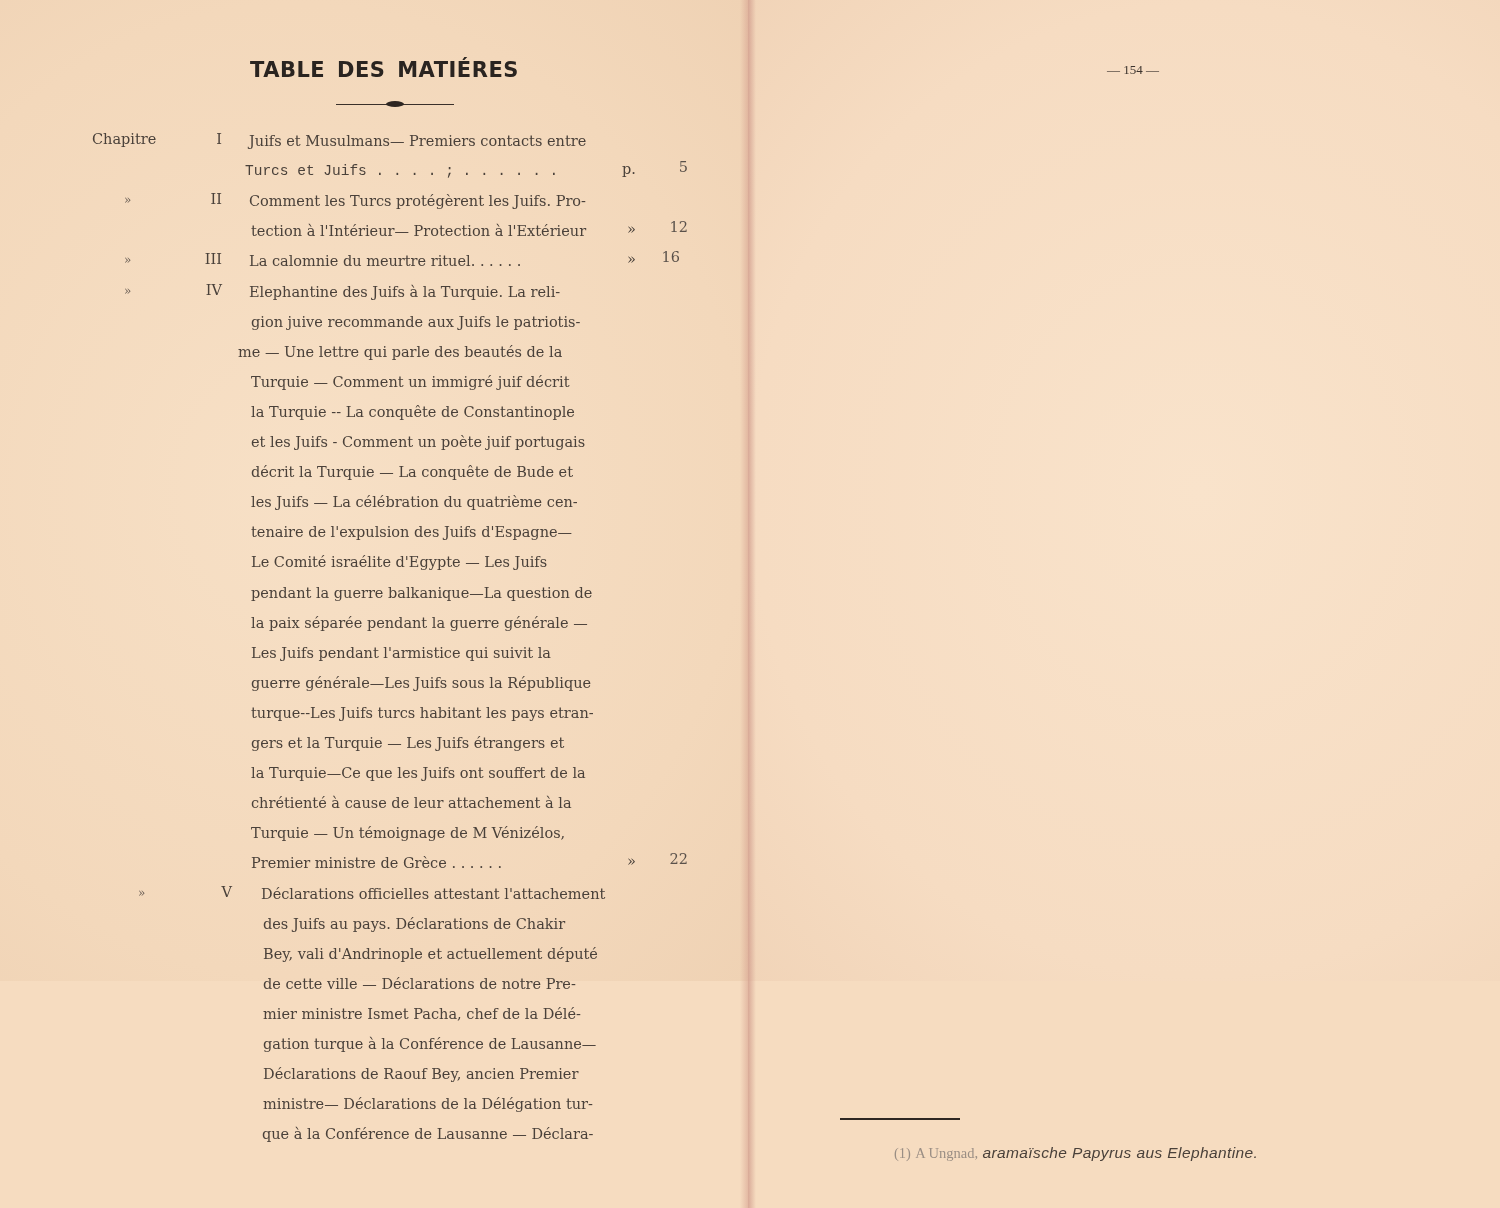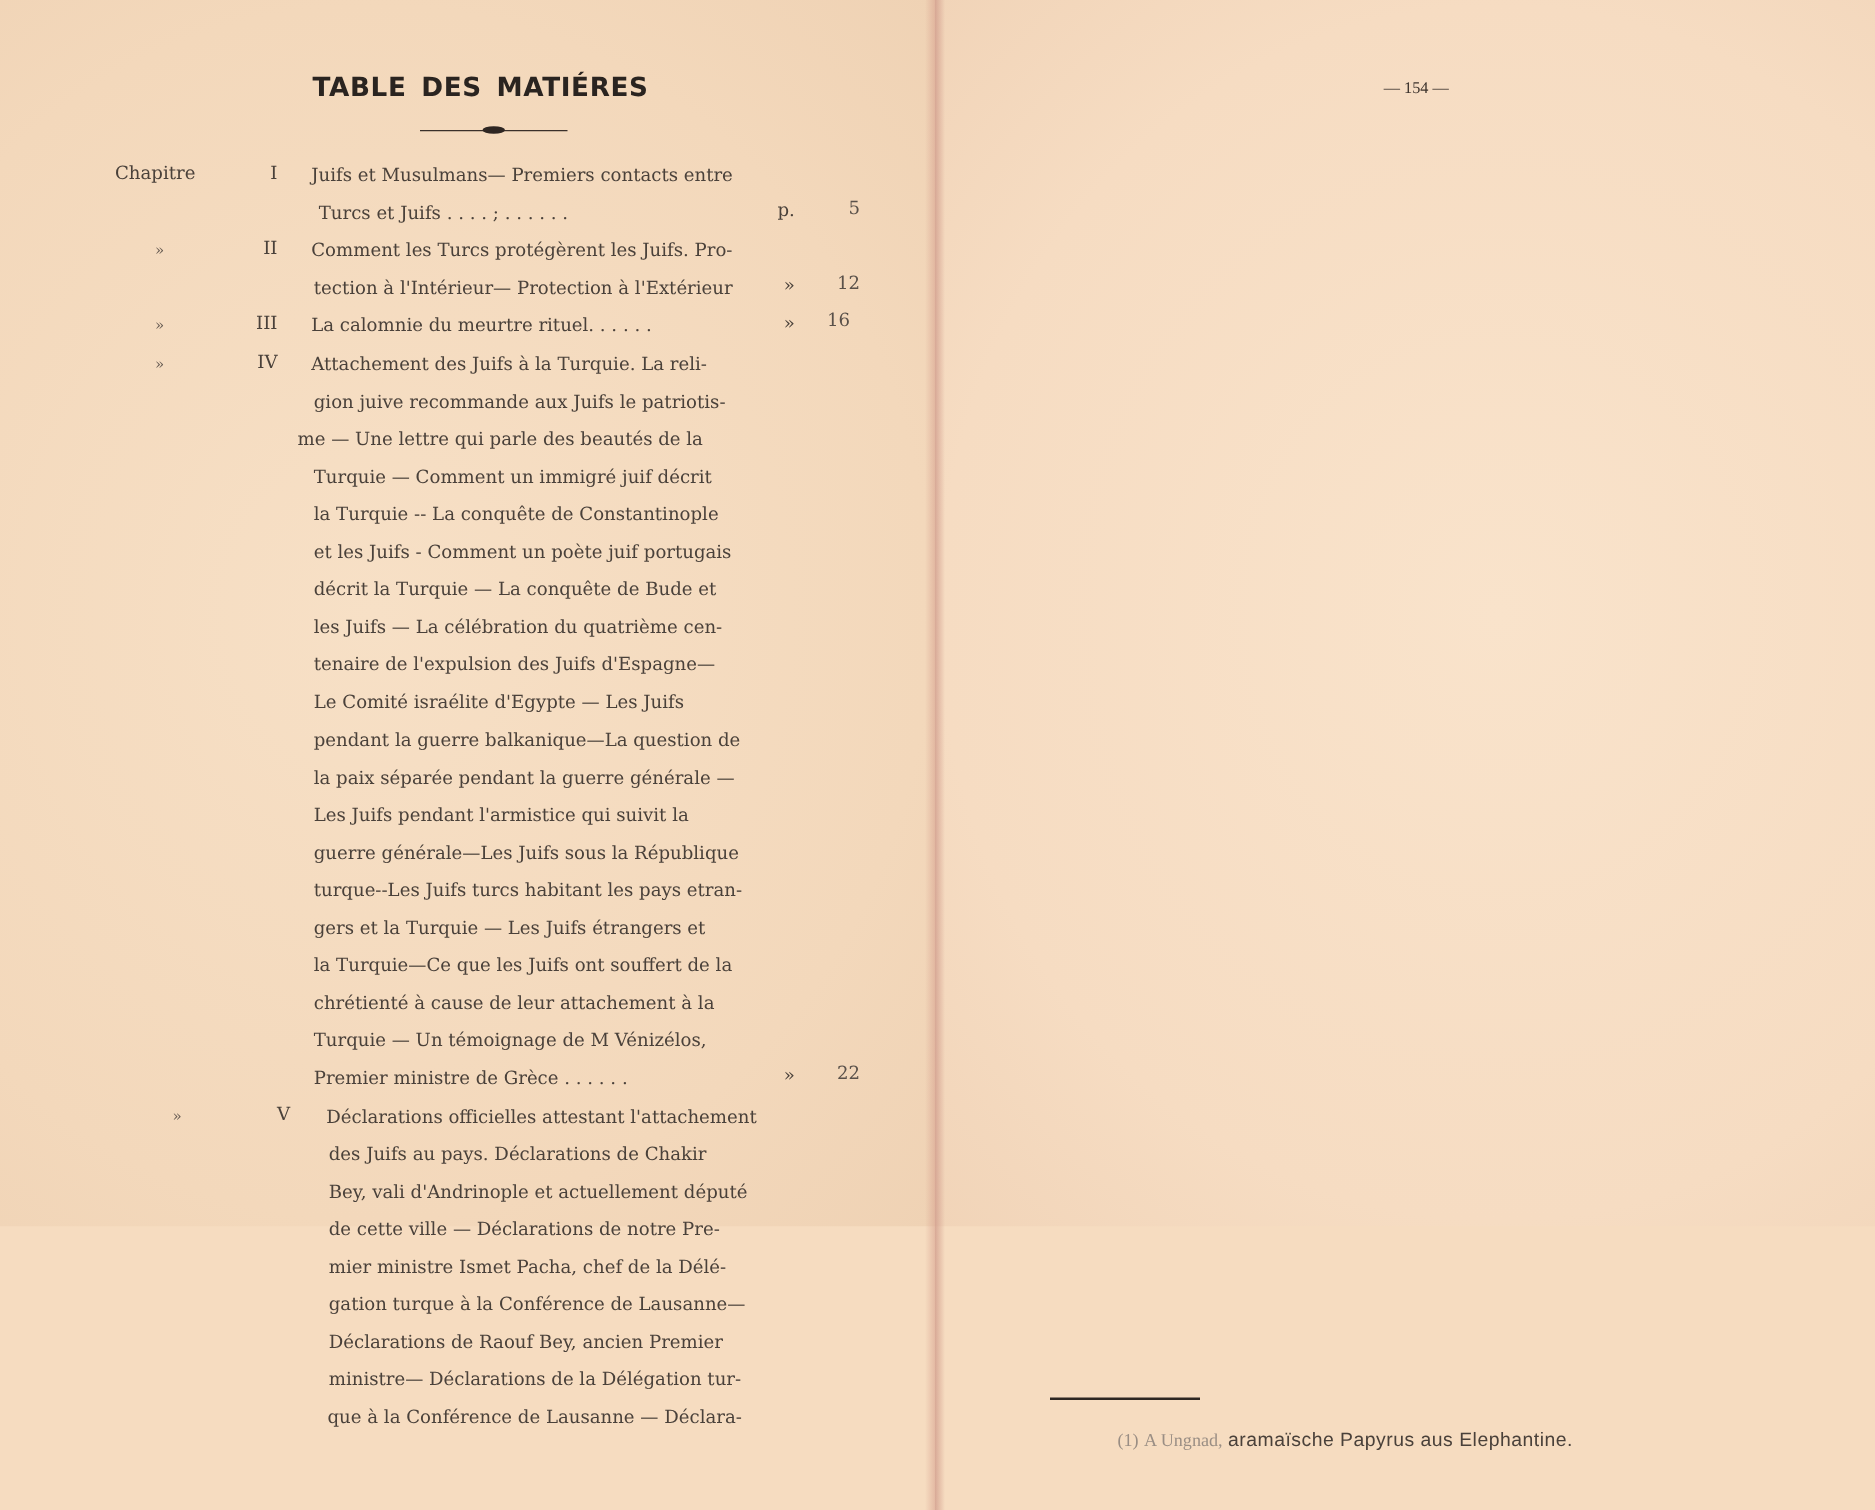--- a/index.html
+++ b/index.html
@@ -67,38 +67,38 @@
     font-family: "Liberation Serif", serif; font-size: 13px; color: #3c332d;
   }
   .footnote-rule {
     position: absolute; left: 840px; top: 1118px; width: 120px; height: 2px; background: #2e2722;
   }
   .footnote {
     position: absolute; left: 894px; top: 1144px;
     font-family: "Liberation Sans", sans-serif; font-size: 15.5px; color: #6e645c;
   }
   .footnote .fn-mark, .footnote .fn-author { font-family: "Liberation Serif", serif; color: #9a8e84; font-size: 14.5px; }
-  .footnote .fn-title { color: #4a413a; letter-spacing: 0.4px; }
+  .footnote .fn-title { font-style: italic; color: #4a413a; letter-spacing: 0.4px; }
 </style>
 </head>
 <body>
 
 <div class="spread">
   <div class="page page-left">
     <div class="toc-title">TABLE DES MATIÉRES</div>
     <div class="ornament">
       <div class="line"></div>
       <div class="knot"></div>
     </div>
     <div class="toc-text toc-label">Chapitre</div>
     <div id="toc">
         <div class="toc-entry toc-text">
           <span class="toc-num" style="left: 182px; top: 131px;">I</span>
           <span class="toc-line" style="left: 249px; top: 126px;">Juifs et Musulmans— Premiers contacts entre</span>
-          <span class="toc-line" style="left: 255px; top: 156.1px;">Turcs et Juifs . . . . ; . . . . . .</span>
+          <span class="toc-line" style="left: 245px; top: 156.1px; font-family: Liberation Mono, monospace;">Turcs et Juifs . . . . ; . . . . . .</span>
           <span class="toc-page-prefix" style="left: 622px; top: 161.1px;">p.</span>
           <span class="toc-page" style="left: 648px; top: 159.1px;">5</span>
         </div>
         <div class="toc-entry toc-text">
           <span class="toc-mark" style="top: 193.2px;">»</span>
           <span class="toc-num" style="left: 182px; top: 191.2px;">II</span>
           <span class="toc-line" style="left: 249px; top: 186.2px;">Comment les Turcs protégèrent les Juifs. Pro-</span>
           <span class="toc-line" style="left: 251px; top: 216.3px;">tection à l'Intérieur— Protection à l'Extérieur</span>
           <span class="toc-page-prefix" style="left: 627px; top: 221.3px;">»</span>
           <span class="toc-page" style="left: 648px; top: 219.3px;">12</span>
@@ -106,21 +106,21 @@
         <div class="toc-entry toc-text">
           <span class="toc-mark" style="top: 253.4px;">»</span>
           <span class="toc-num" style="left: 182px; top: 251.4px;">III</span>
           <span class="toc-line" style="left: 249px; top: 246.4px;">La calomnie du meurtre rituel. . . . . .</span>
           <span class="toc-page-prefix" style="left: 627px; top: 251.4px;">»</span>
           <span class="toc-page" style="left: 640px; top: 249.4px;">16</span>
         </div>
         <div class="toc-entry toc-text">
           <span class="toc-mark" style="top: 283.5px;">»</span>
           <span class="toc-num" style="left: 182px; top: 281.5px;">IV</span>
-          <span class="toc-line" style="left: 249px; top: 276.5px;">Attachement des Juifs à la Turquie. La reli-</span>
+          <span class="toc-line" style="left: 249px; top: 276.5px;">Elephantine des Juifs à la Turquie. La reli-</span>
           <span class="toc-line" style="left: 251px; top: 306.6px;">gion juive recommande aux Juifs le patriotis-</span>
           <span class="toc-line" style="left: 238px; top: 336.7px;">me — Une lettre qui parle des beautés de la</span>
           <span class="toc-line" style="left: 251px; top: 366.8px;">Turquie — Comment un immigré juif décrit</span>
           <span class="toc-line" style="left: 251px; top: 396.9px;">la Turquie -- La conquête de Constantinople</span>
           <span class="toc-line" style="left: 251px; top: 427px;">et les Juifs - Comment un poète juif portugais</span>
           <span class="toc-line" style="left: 251px; top: 457.1px;">décrit la Turquie — La conquête de Bude et</span>
           <span class="toc-line" style="left: 251px; top: 487.2px;">les Juifs — La célébration du quatrième cen-</span>
           <span class="toc-line" style="left: 251px; top: 517.3px;">tenaire de l'expulsion des Juifs d'Espagne—</span>
           <span class="toc-line" style="left: 251px; top: 547.4px;">Le Comité israélite d'Egypte — Les Juifs</span>
           <span class="toc-line" style="left: 251px; top: 577.5px;">pendant la guerre balkanique—La question de</span>

